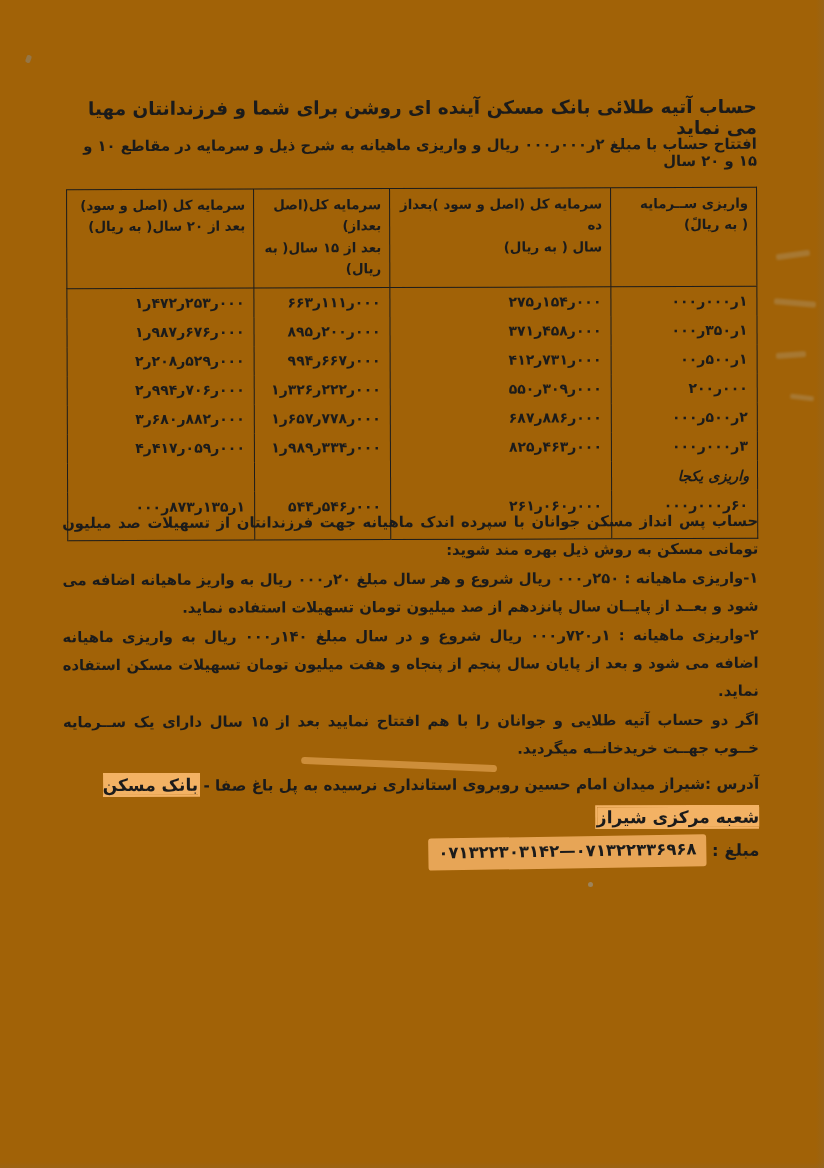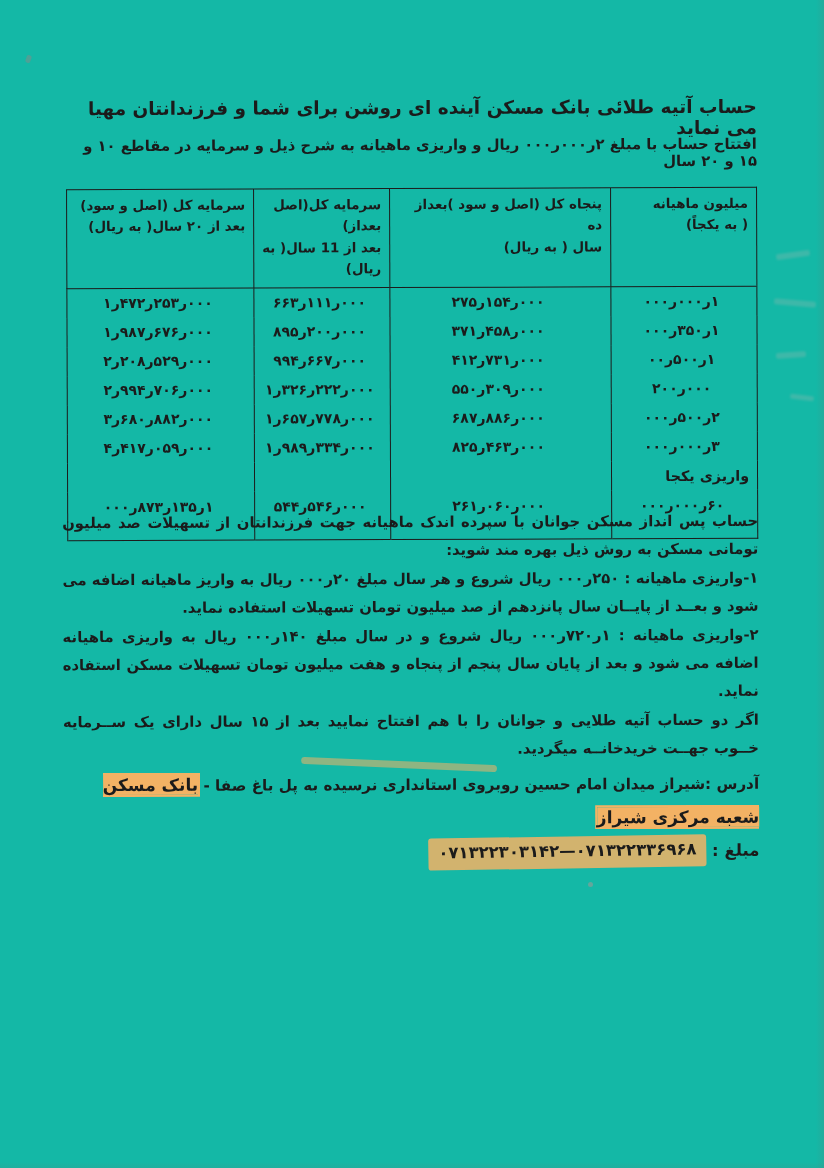--- a/index.html
+++ b/index.html
@@ -1,32 +1,32 @@
 <!DOCTYPE html>
 <html lang="fa"><head>
 <meta charset="utf-8">
 <style>
   html,body{margin:0;padding:0;}
   body{background:#e9e9e7;font-family:"DejaVu Sans",sans-serif;}
-  .page{position:relative;width:824px;height:1168px;margin:0 auto;background:#14b8a6;overflow:hidden;color:#1b1b1b;}
+  .page{position:relative;width:824px;height:1168px;margin:0 auto;background:#a16207;overflow:hidden;color:#1b1b1b;}
   .tilt{position:absolute;inset:0;transform:rotate(-0.2deg);transform-origin:50% 40%;}
 
   .title{position:absolute;top:97px;right:66px;left:70px;direction:rtl;text-align:right;
          font-size:18.5px;font-weight:bold;letter-spacing:0;}
   .subtitle{position:absolute;top:136px;right:66px;left:70px;direction:rtl;text-align:right;
          font-size:14.8px;font-weight:bold;}
 
   table.rates{position:absolute;top:188px;right:66px;width:690px;border-collapse:collapse;
          direction:rtl;font-weight:bold;border:1.6px solid #1c1c1c;table-layout:fixed;}
   table.rates th,table.rates td{border-left:1.6px solid #1c1c1c;}
   table.rates thead th{border-bottom:1.6px solid #1c1c1c;padding:5px 8px 7px;font-size:13.4px;
          line-height:1.6;text-align:right;vertical-align:top;height:48px;}
-  td.num{font-size:14px;height:29px;padding:0 9px 0 4px;text-align:center;
+  td.num{font-size:14px;height:29px;padding:0 9px 0 4px;text-align:right;
          direction:ltr;unicode-bidi:bidi-override;vertical-align:middle;}
-  td.lump{font-size:14.3px;text-align:right;padding:2px 8px 0 0;direction:rtl;height:25px;vertical-align:middle;}
+  td.lump{font-size:14.3px;text-align:right;padding:2px 8px 0 0;direction:rtl;height:25px;vertical-align:middle;font-style:italic;}
   tr.row-last td{height:30px;padding-bottom:18px;}
 
   .body-flow{position:absolute;top:508px;right:66px;left:62px;direction:rtl;font-weight:bold;
          font-size:14.8px;line-height:28px;}
   .body-flow p{margin:0 0 1px;text-align:justify;}
 
   p.addr{margin-top:5px;font-size:15.2px;line-height:33px;text-align:right;}
   .hl{background:#f3b264;box-shadow:0 0 0 2px #f3b264;font-size:17px;}
   p.phone{font-size:16.5px;line-height:30px;text-align:right;}
   .phone-nums{display:inline-block;direction:ltr;unicode-bidi:bidi-override;letter-spacing:1px;
@@ -61,30 +61,30 @@
     <table class="rates">
       <colgroup>
         <col style="width:146px">
           <col style="width:221px">
           <col style="width:136px">
           <col style="width:187px">
       </colgroup>
       <thead>
         <tr>
           <th>
-            <div>میلیون ماهیانه</div>
-            <div>( به یکجاً)</div>
+            <div>واریزی ســرمایه</div>
+            <div>( به ریالً)</div>
           </th>
           <th>
-            <div>پنجاه کل (اصل و سود )بعداز ده</div>
+            <div>سرمایه کل (اصل و سود )بعداز ده</div>
             <div>سال ( به ریال)</div>
           </th>
           <th>
             <div>سرمایه کل(اصل بعداز)</div>
-            <div>بعد از 11 سال( به ریال)</div>
+            <div>بعد از ۱۵ سال( به ریال)</div>
           </th>
           <th>
             <div>سرمایه کل (اصل و سود)</div>
             <div>بعد از ۲۰ سال( به ریال)</div>
           </th>
         </tr>
       </thead>
       <tbody>
         <tr>
           <td class="num">۰۰۰ر۰۰۰ر۱</td>

